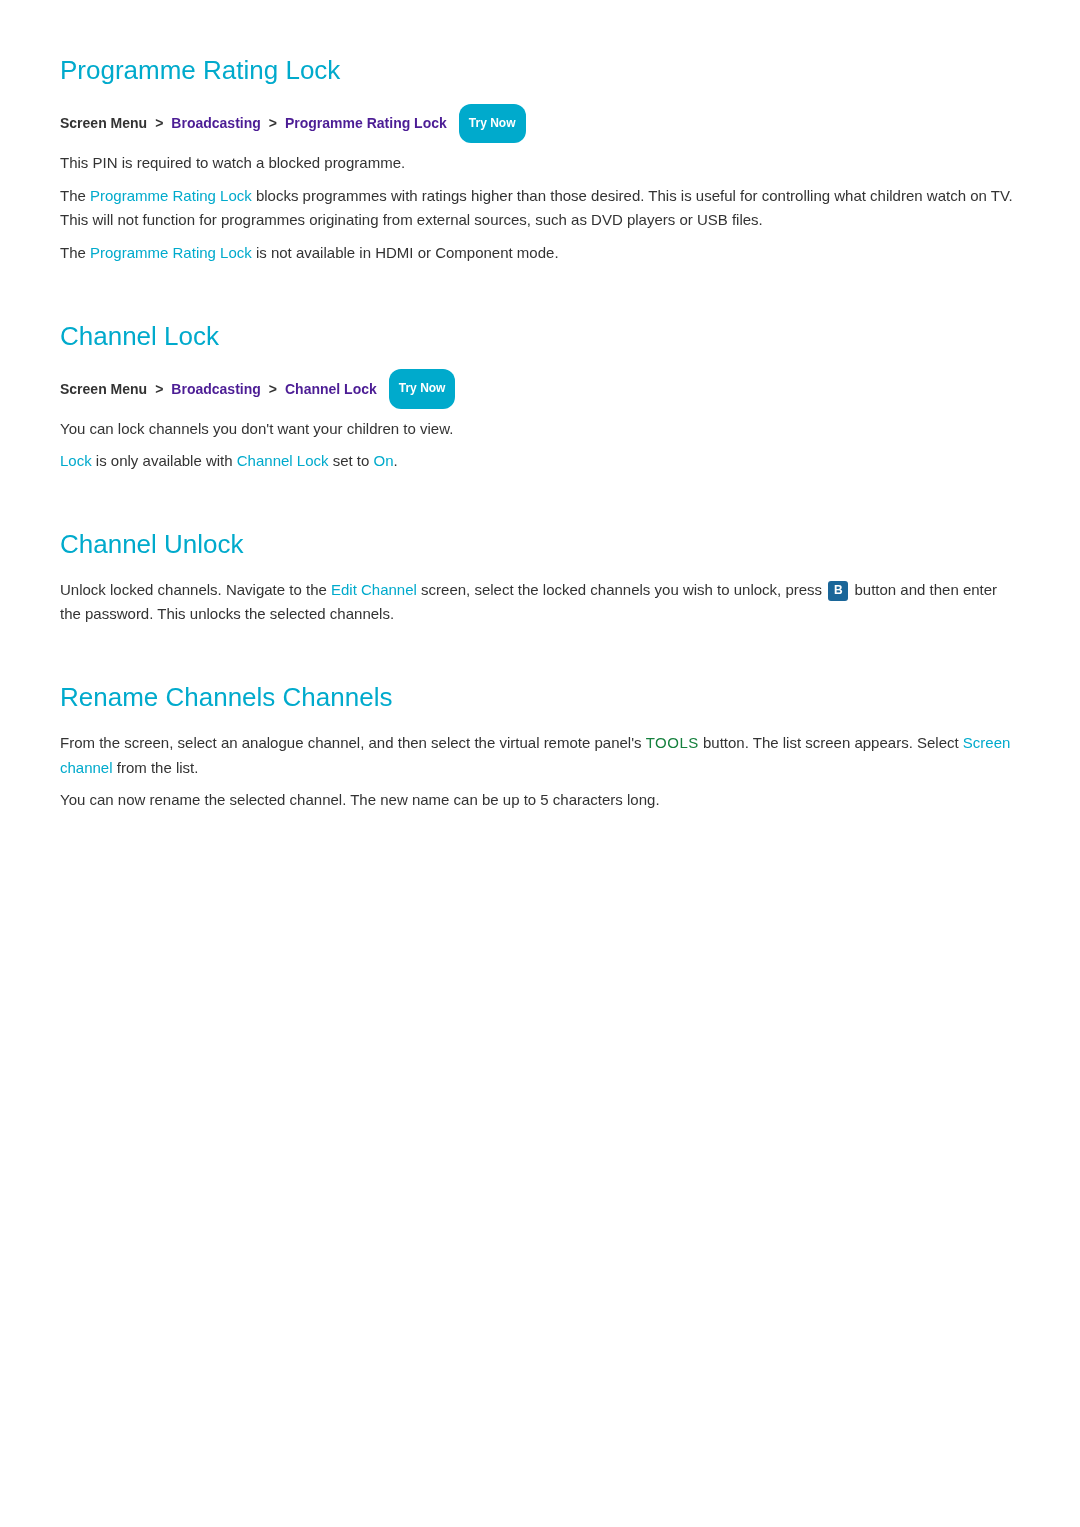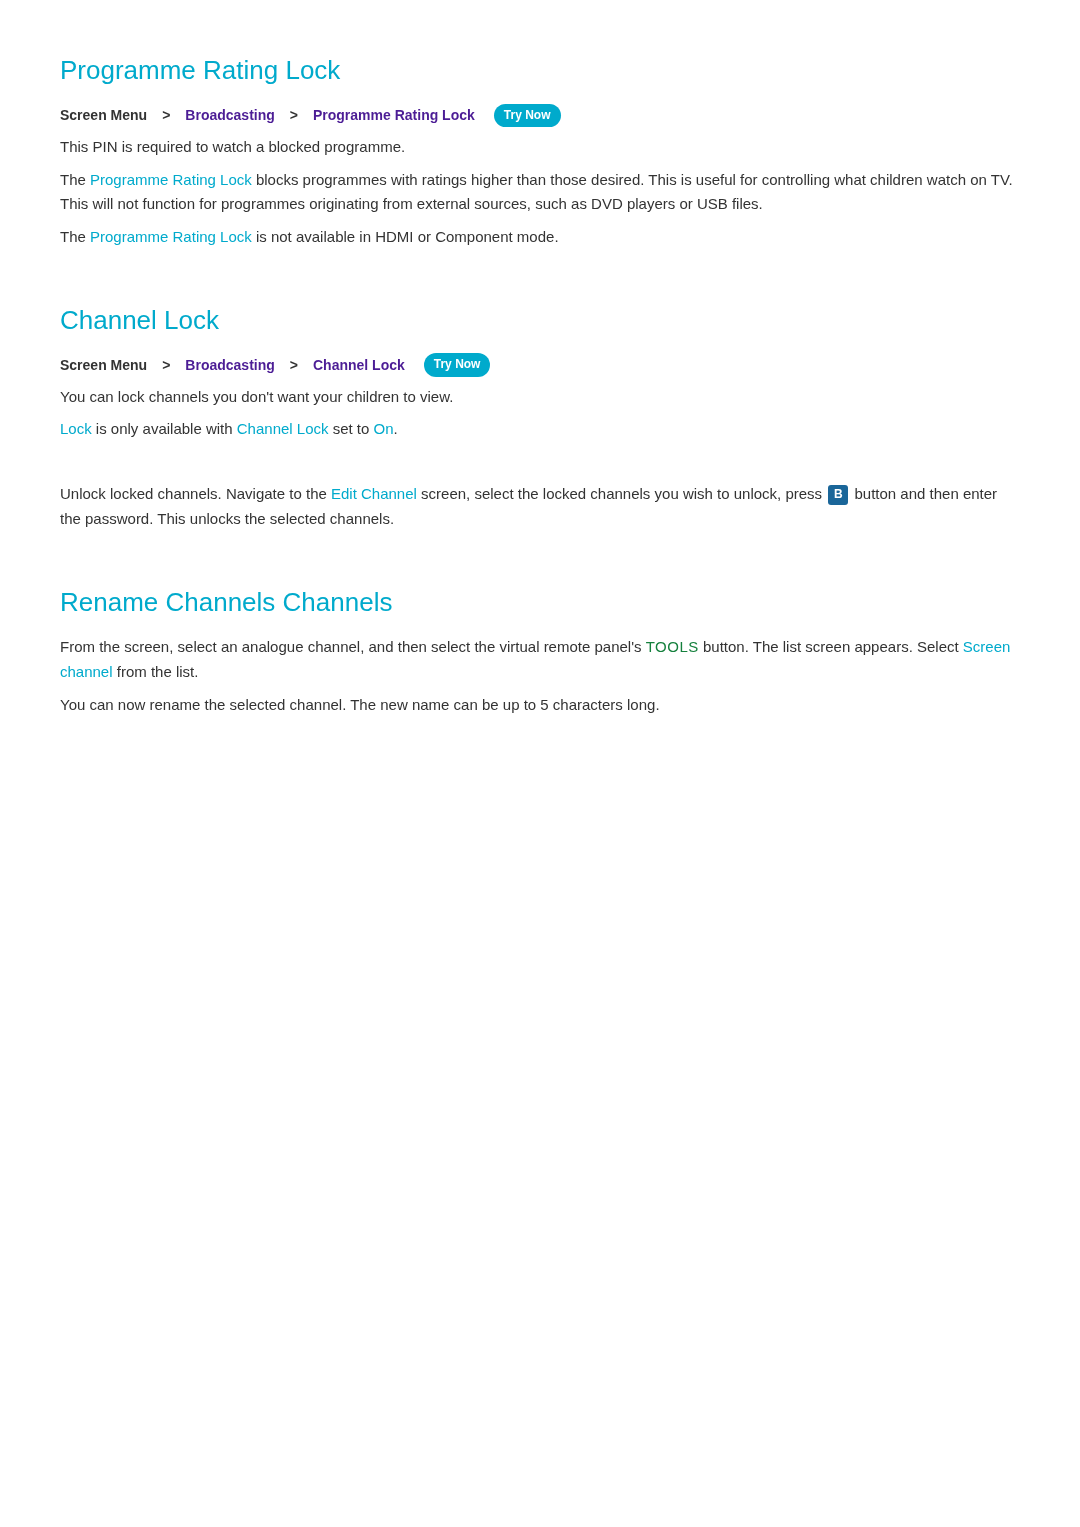--- a/index.html
+++ b/index.html
@@ -31,35 +31,35 @@
     }
 
     .breadcrumb-line {
       font-size: 14px;
       font-weight: 600;
       color: #333333;
       margin-bottom: 8px;
       display: flex;
       align-items: center;
       flex-wrap: wrap;
-      gap: 15px;
+      gap: 8px;
     }
 
     .breadcrumb-link {
       color: #4c1d95;
       font-weight: 600;
     }
 
     .try-now-badge {
       display: inline-block;
       background: #00aacc;
       color: #ffffff;
       font-size: 12px;
       font-weight: 600;
-      padding: 2px 10px;
+      padding: 10px 10px;
       border-radius: 12px;
       margin-left: 4px;
       vertical-align: middle;
     }
 
     .body-text {
       font-size: 15px;
       color: #333333;
       margin-bottom: 8px;
       line-height: 1.65;
@@ -126,20 +126,21 @@
       <span class="breadcrumb-link">Channel Lock</span>
       <span class="try-now-badge">Try Now</span>
     </div>
     <p class="body-text">You can lock channels you don't want your children to view.</p>
     <p class="body-text">
       <span class="inline-link">Lock</span> is only available with <span class="inline-link">Channel Lock</span> set to <span class="inline-link">On</span>.
     </p>
   </div>
 
   <div class="section">
+    <h1 class="section-title">Channel Unlock</h1>
     <p class="body-text">
       Unlock locked channels. Navigate to the <span class="inline-link">Edit Channel</span> screen, select the locked channels you wish to unlock, press <span class="b-button">B</span> button and then enter the password. This unlocks the selected channels.
     </p>
   </div>
 
   <div class="section">
     <h1 class="section-title">Rename Channels Channels</h1>
     <p class="body-text">
       From the screen, select an analogue channel, and then select the virtual remote panel's <span class="tools-link">TOOLS</span> button. The list screen appears. Select <span class="inline-link">Screen channel</span> from the list.
     </p>

